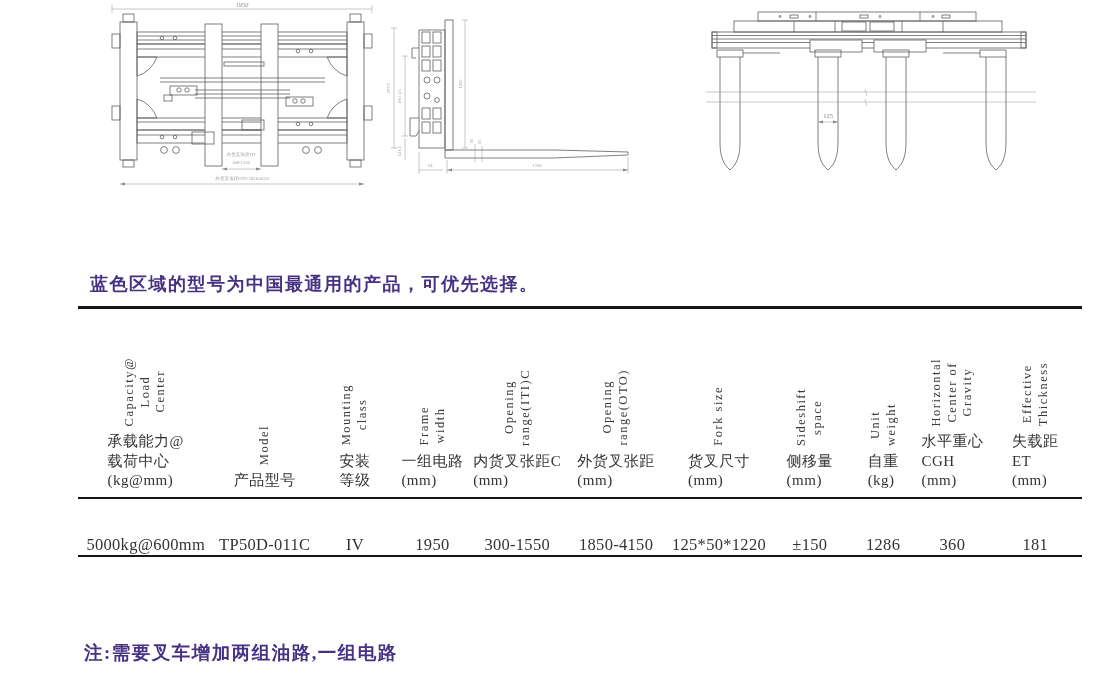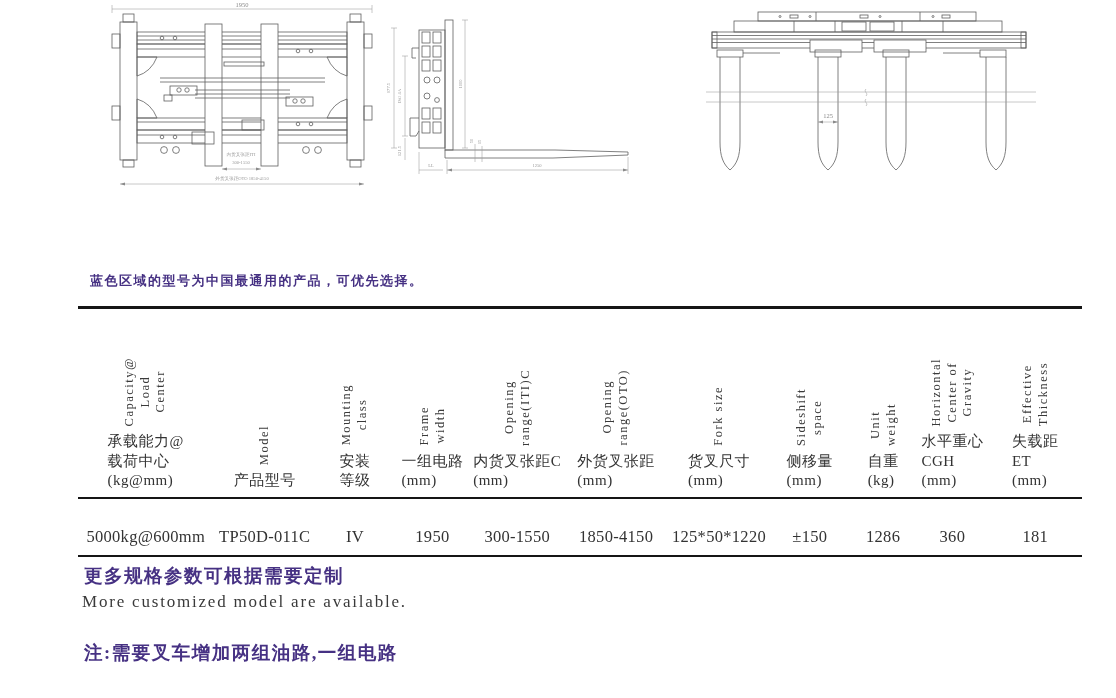--- a/index.html
+++ b/index.html
@@ -6,29 +6,29 @@
   #page{position:relative;width:1116px;height:698px;background:#fff;overflow:hidden;
         font-family:"Liberation Serif","DejaVu Serif",serif;color:#2e2e2e;}
   svg{position:absolute;}
   .ln{stroke:#5f5f5f;fill:none;stroke-width:.8;}
   .wf{stroke:#5f5f5f;fill:#ffffff;stroke-width:.8;}
   .dim{stroke:#9a9a9a;fill:none;stroke-width:.55;}
   .arr{fill:#8a8a8a;stroke:none;}
   .dt{font-family:"Liberation Serif",serif;font-size:6.5px;fill:#8a8a8a;}
   .dts{font-family:"Liberation Serif",serif;font-size:4.6px;fill:#9a9a9a;}
 
-  .heading{position:absolute;left:90px;top:272px;font-size:13px;font-weight:bold;
+  .heading{position:absolute;left:90px;top:272px;font-size:18px;font-weight:bold;
            letter-spacing:1.5px;}
   .purple{color:#463183;}
 
   
   .spec{position:absolute;left:78px;top:306px;width:1004px;
         border-top:3px solid #151515;border-bottom:2.5px solid #151515;}
   .thead{display:flex;align-items:flex-end;height:188px;border-bottom:2.5px solid #151515;}
-  .trow{display:flex;align-items:center;height:36px;margin-top:20px;}
+  .trow{display:flex;align-items:flex-end;height:56px;}
   .th{display:flex;flex-direction:column;justify-content:flex-end;align-items:center;
       height:100%;padding-bottom:7px;box-sizing:border-box;}
   .th-en{writing-mode:vertical-rl;transform:rotate(180deg);white-space:pre-line;
          font-size:12.5px;letter-spacing:1.5px;line-height:1.25;color:#3a3a3a;
          margin-bottom:6px;text-align:center;}
   .th-cn{white-space:pre-line;text-align:left;font-size:15px;line-height:1.28;
          color:#333;letter-spacing:.5px;}
   .td{text-align:center;font-size:16.5px;color:#333;letter-spacing:.3px;}
   .c0{width:13.5%;} .c1{width:10.2%;} .c2{width:7.8%;} .c3{width:7.6%;}
   .c4{width:9.3%;} .c5{width:10.4%;} .c6{width:10.1%;} .c7{width:8.0%;}
@@ -310,17 +310,15 @@
       <div class="td c4">300-1550</div>
       <div class="td c5">1850-4150</div>
       <div class="td c6">125*50*1220</div>
       <div class="td c7">±150</div>
       <div class="td c8">1286</div>
       <div class="td c9">360</div>
       <div class="td c10">181</div>
     </div>
   </div>
 
-  <div class="foot-cn purple" style="top:563px;">更多规格参数可根据需要定制</div>
-  <div class="foot-en" style="top:592px;">More customized model are available.</div>
   <div class="foot-cn purple" style="top:640px;">注:需要叉车增加两组油路,一组电路</div>
 
 </div>
 
 </body></html>

